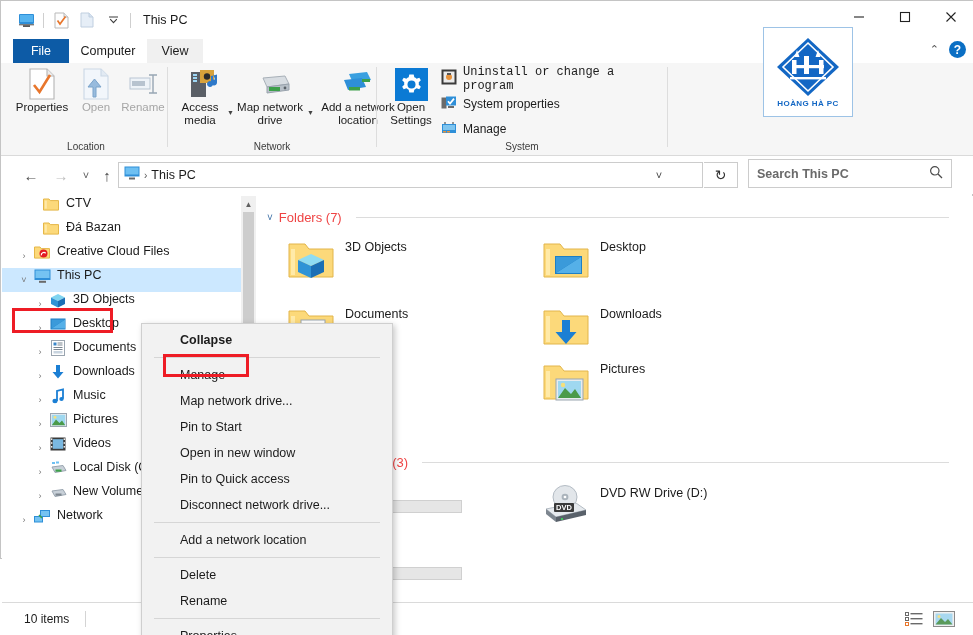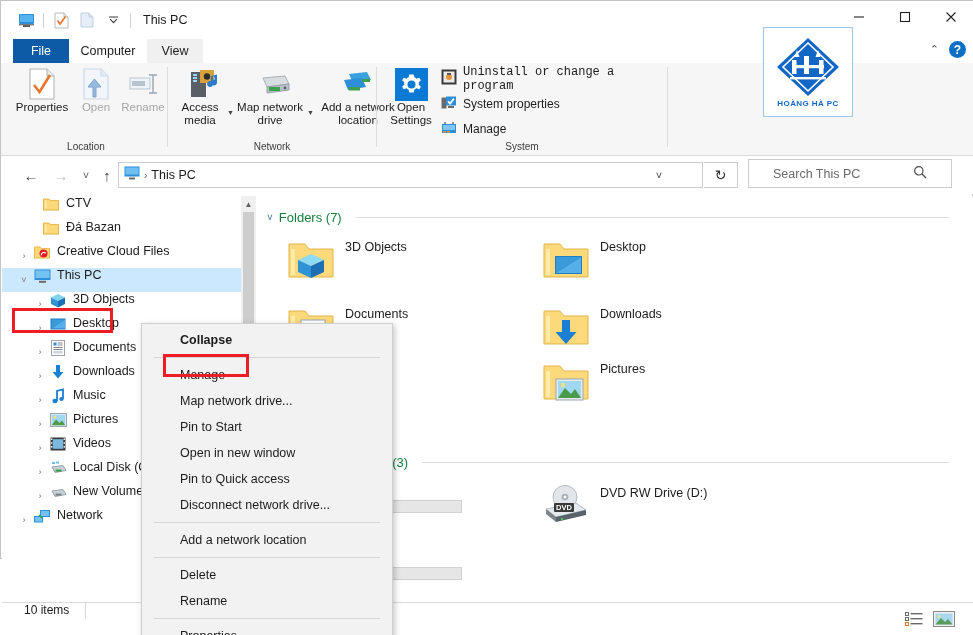--- a/index.html
+++ b/index.html
@@ -136,21 +136,21 @@
   }
   #refresh-btn {
     position: absolute; left: 703px; top: 161px; width: 34px; height: 26px;
     border: 1px solid #cccccc; border-left: none; background: #fff;
     display: flex; align-items: center; justify-content: center;
     font-size: 14px; color: #333;
   }
   #searchbox {
     position: absolute; left: 747px; top: 158px; width: 204px; height: 29px;
     border: 1px solid #cccccc; background: #fff;
-    display: flex; align-items: center; padding: 0 24px;
+    display: flex; align-items: center; padding: 0 8px; font-weight: bold;
   }
   #search-ph { font-size: 12.5px; color: #6a6a6a; flex: 1; }
 
   
   #navpane {
     position: absolute; left: 1px; top: 195px; width: 239px; height: 405px;
     background: #ffffff; overflow: hidden;
   }
   #navpane-scroll {
     position: absolute; left: 240px; top: 195px; width: 15px; height: 405px;
@@ -180,21 +180,21 @@
   }
 
   #content {
     position: absolute; left: 256px; top: 195px; width: 716px; height: 405px;
     background: #ffffff; overflow: hidden;
   }
   .section-head {
     display: flex; align-items: center; gap: 6px; padding-left: 10px; height: 26px;
   }
   .section-chev { font-size: 10px; color: #3a6ea5; }
-  .section-title { font-size: 13px; color: #15803d; white-space: nowrap; }
+  .section-title { font-size: 13px; color: #ef4444; white-space: nowrap; }
   .section-rule { flex: 1; height: 1px; background: #dcdcdc; margin-left: 8px; margin-right: 14px; }
 
   .tile {
     position: absolute; display: flex; align-items: flex-start; gap: 10px;
   }
   .tile-ico { width: 48px; height: 48px; flex: none; }
   .tile-label { font-size: 12.5px; color: #1b1b1b; padding-top: 2px; white-space: nowrap; }
   .drive-tile { position: absolute; width: 275px; }
   .drive-name { font-size: 12.5px; color: #1b1b1b; white-space: nowrap; }
   .drive-bar {
@@ -220,21 +220,21 @@
 
   
   .redbox {
     position: absolute; border: 3px solid #ee1c25; z-index: 200; pointer-events: none;
   }
 
   
   #statusbar {
     position: absolute; left: 1px; top: 601px; width: 971px; height: 32px;
     background: #ffffff; border-top: 1px solid #dadada;
-    display: flex; 
+    display: flex; align-items: center;
   }
   #status-text { font-size: 12px; color: #1b1b1b; margin-left: 22px; }
   #status-divider { width: 1px; height: 16px; background: #d4d4d4; margin-left: 16px; }
   #viewtoggles {
     position: absolute; right: 18px; top: 6px; display: flex; gap: 8px; align-items: center;
   }
   .vt { width: 22px; height: 20px; display: flex; align-items: center; justify-content: center; }
 </style>
 </head>
 <body>

